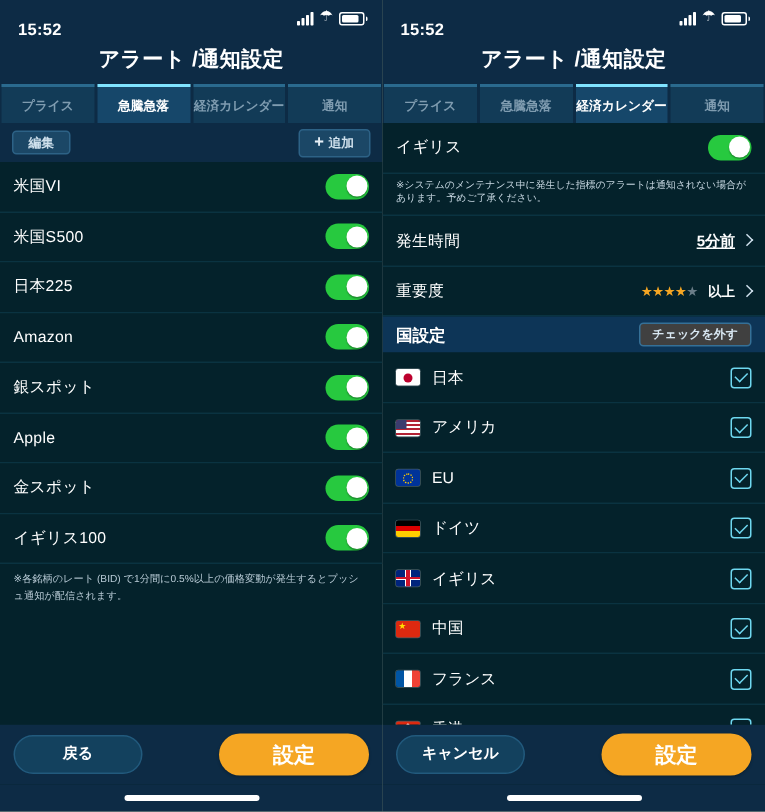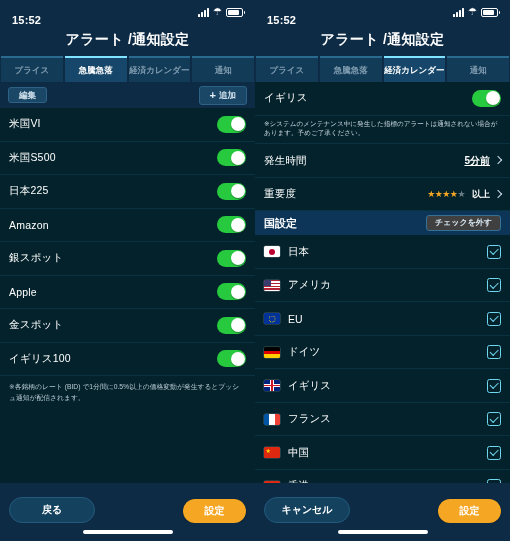--- a/index.html
+++ b/index.html
@@ -169,32 +169,32 @@
     transform:rotate(-45deg);margin-bottom:2px;
   }
   .scroll-hint{
     position:absolute;left:50%;top:50%;transform:translate(-50%,-60%);
     color:#d64b4b;font-size:10px;font-weight:bold;line-height:1;
   }
 
   
   .bottombar{
     flex:0 0 40px;height:40px;background:#0d2b45;
-    display:flex;align-items:flex-end;justify-content:space-between;
+    display:flex;align-items:center;justify-content:space-between;
     padding:0 9px;box-sizing:border-box;
   }
   .btn-back{
     background:#13415e;color:#ffffff;border:1px solid #225a7d;
     border-radius:14px;font-size:10px;font-weight:bold;
     padding:7px 0;width:84px;text-align:center;line-height:1;
   }
   .btn-primary{
     background:#f5a623;color:#ffffff;border:none;
-    border-radius:14px;font-size:10px;font-weight:bold;
-    padding:7px 0;width:63px;text-align:center;line-height:1;
+    border-radius:14px;font-size:14px;font-weight:bold;
+    padding:7px 0;width:100px;text-align:center;line-height:1;
     box-shadow:0 1px 2px rgba(0,0,0,.25);
   }
   .homebar-wrap{
     flex:0 0 18px;height:18px;background:#0d2b45;
     display:flex;align-items:center;justify-content:center;
   }
   .homebar{width:90px;height:3.5px;border-radius:2px;background:#ffffff;}
 
   
   .f-jp{background:#fff;}
@@ -416,29 +416,29 @@
           </span>
       </div>
       <div class="crow">
         <span class="flag f-gb"></span>
         <span class="label">イギリス</span>
         <span class="check">
             <span class="tick"></span>
           </span>
       </div>
       <div class="crow">
+        <span class="flag f-cn"></span>
+        <span class="label">中国</span>
+        <span class="check">
+            <span class="tick"></span>
+          </span>
+      </div>
+      <div class="crow">
         <span class="flag f-fr"></span>
         <span class="label">フランス</span>
-        <span class="check">
-            <span class="tick"></span>
-          </span>
-      </div>
-      <div class="crow">
-        <span class="flag f-cn"></span>
-        <span class="label">中国</span>
         <span class="check">
             <span class="tick"></span>
           </span>
       </div>
       <div class="crow">
         <span class="flag f-hk"></span>
         <span class="label">香港</span>
         <span class="scroll-hint">⌄</span>
         <span class="check">
             <span class="tick"></span>

